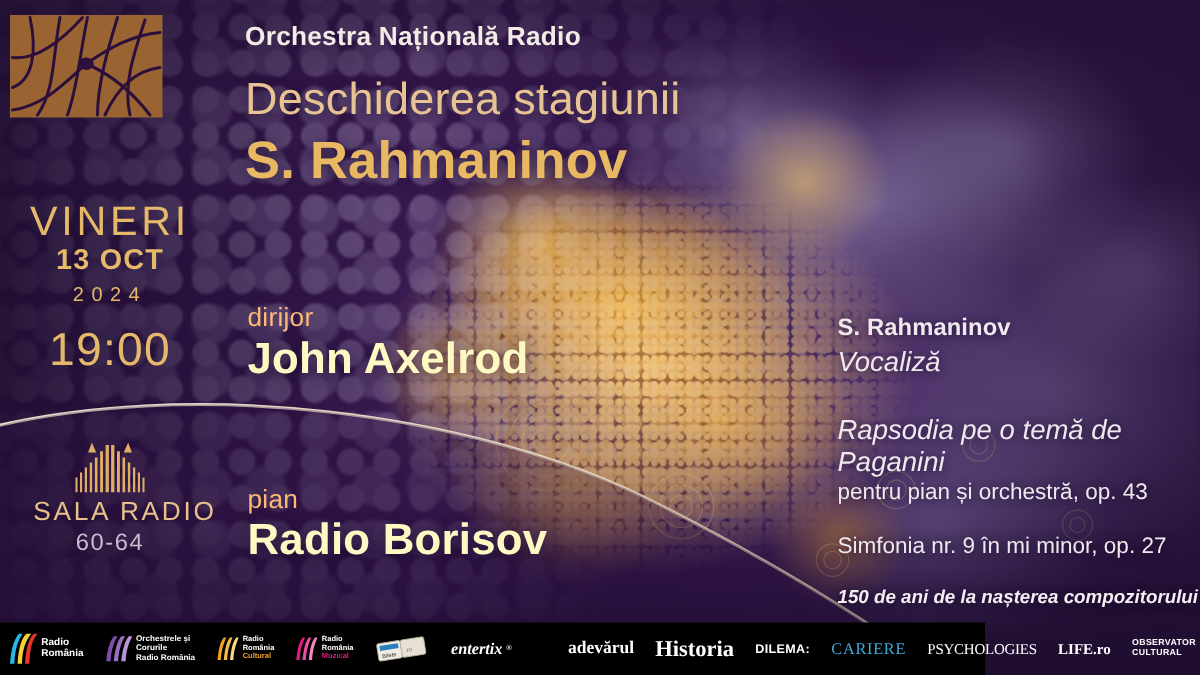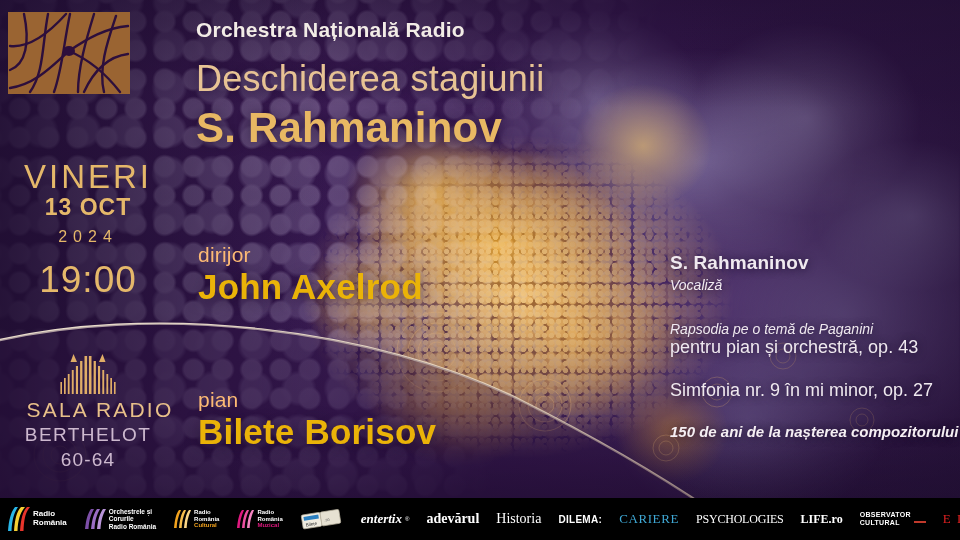--- a/index.html
+++ b/index.html
@@ -115,43 +115,43 @@
     font-size:36px;font-weight:400;color:#e7c394;letter-spacing:.2px;
     text-shadow:0 1px 10px rgba(20,6,36,.55);
   }
   .t-comp{
     position:absolute;left:196px;top:104px;
     font-size:42px;font-weight:700;color:#e8b863;letter-spacing:.2px;
     text-shadow:0 1px 12px rgba(20,6,36,.6);
   }
 
   .role{font-size:21px;font-weight:400;color:#fdba74;letter-spacing:.2px;}
-  .person{font-size:35px;font-weight:700;color:#eab308;letter-spacing:.2px;
+  .person{font-size:35px;font-weight:700;color:#fef9c3;letter-spacing:.2px;
           text-shadow:0 2px 14px rgba(24,8,40,.65);}
   .blk-cond{position:absolute;left:198px;top:243px;}
   .blk-pian{position:absolute;left:198px;top:388px;}
 
   
   .program{
     position:absolute;left:670px;top:252px;width:290px;color:#efe9ef;
   }
   .p-comp{font-size:19px;font-weight:700;letter-spacing:.1px;
           text-shadow:0 1px 8px rgba(20,6,36,.7);}
-  .p-it{font-size:14px;font-style:italic;font-weight:400;margin-top:3px;
+  .p-it{font-size:22px;font-style:italic;font-weight:400;margin-top:3px;
         text-shadow:0 1px 8px rgba(20,6,36,.7);}
   .p-reg{font-size:18px;font-weight:400;
          text-shadow:0 1px 8px rgba(20,6,36,.7);}
   .p-gap{height:25px;}
   .p-gap-s{height:22px;}
   .p-note{font-size:15px;font-style:italic;font-weight:700;color:#f5eff3;
           text-shadow:0 1px 8px rgba(20,6,36,.75);}
 
   
   .sponsors{
-    position:absolute;left:0;bottom:0;width:960px;height:42px;
+    position:absolute;left:0;bottom:0;width:788px;height:42px;
     background:#000;display:flex;align-items:center;
     padding:0 4px;box-sizing:border-box;gap:13px;
   }
   .sp{display:flex;align-items:center;gap:3px;flex:0 0 auto;
       height:30px;padding:0 2px;}
   .sp-txt{color:#fff;font-size:8px;line-height:1.08;font-weight:700;white-space:nowrap;}
   .sp-wordmark{color:#fff;white-space:nowrap;}
 </style>
 </head>
 <body>
@@ -250,36 +250,35 @@
           <rect x="57.3" y="26" width="1.7" height="16"></rect>
           <rect x="7.4" y="30" width="1.6" height="12"></rect>
           <rect x="61.0" y="30" width="1.6" height="12"></rect>
         </g>
         <g fill="#e0ad67">
           <polygon points="20.5,2 24.0,10 17.5,10"></polygon>
           <polygon points="49.5,2 52.5,10 46.0,10"></polygon>
         </g>
       </svg>
       <div class="v-name">SALA RADIO</div>
-      <div class="v-street">BERTHELOT</div>
       <div class="v-num">60-64</div>
     </div>
 
     <div class="orch">Orchestra Națională Radio</div>
     <div class="t-season">Deschiderea stagiunii</div>
     <div class="t-comp">S. Rahmaninov</div>
 
     <div class="blk-cond">
       <div class="role">dirijor</div>
       <div class="person">John Axelrod</div>
     </div>
 
     <div class="blk-pian">
       <div class="role">pian</div>
-      <div class="person">Bilete Borisov</div>
+      <div class="person">Radio Borisov</div>
     </div>
 
     <div class="program">
       <div class="p-comp">S. Rahmaninov</div>
       <div class="p-it">Vocaliză</div>
       <div class="p-gap"></div>
       <div class="p-it">Rapsodia pe o temă de Paganini</div>
       <div class="p-reg">pentru pian și orchestră, op. 43</div>
       <div class="p-gap-s"></div>
       <div class="p-reg">Simfonia nr. 9 în mi minor, op. 27</div>
@@ -352,25 +351,25 @@
         </g>
       </svg>
     </div>
 
     <div class="sp">
       <span class="sp-wordmark" style="font-family:'Liberation Serif',serif;font-style:italic;font-size:13px;font-weight:700;">entertix</span>
       <span style="color:#fff;font-size:6px;">®</span>
     </div>
 
     <div class="sp">
-      <span class="sp-wordmark" style="font-family:'Liberation Serif',serif;font-size:14px;font-weight:700;">adevărul</span>
-    </div>
-
-    <div class="sp">
-      <span class="sp-wordmark" style="font-family:'Liberation Serif',serif;font-size:14px;">Historia</span>
+      <span class="sp-wordmark" style="font-family:'Liberation Serif',serif;font-size:14px;font-weight:700;margin-left:28px;">adevărul</span>
+    </div>
+
+    <div class="sp">
+      <span class="sp-wordmark" style="font-family:'Liberation Serif',serif;font-size:18px;font-weight:bold;">Historia</span>
     </div>
 
     <div class="sp">
       <span class="sp-wordmark" style="font-size:10px;font-weight:700;letter-spacing:.3px;">DILEMA:</span>
     </div>
 
     <div class="sp">
       <span class="sp-wordmark" style="font-family:'Liberation Serif',serif;font-size:13px;color:#3fa9d6;letter-spacing:.6px;">CARIERE</span>
     </div>
 

